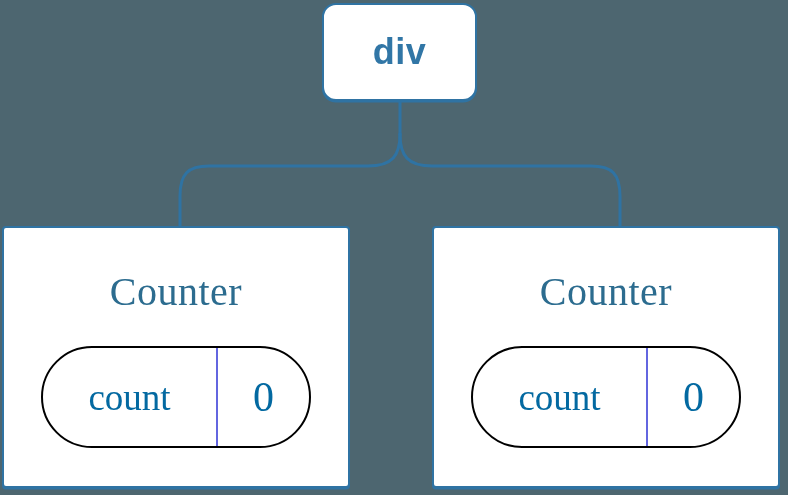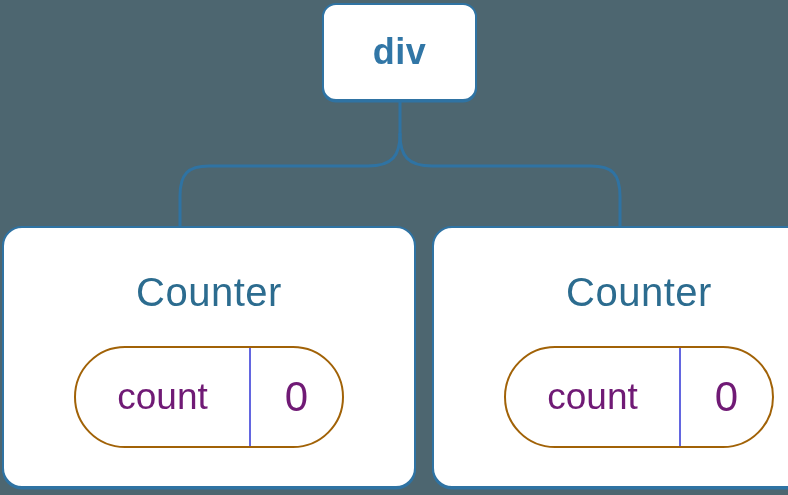--- a/index.html
+++ b/index.html
@@ -39,46 +39,47 @@
     justify-content: center;
   }
   .root-label {
     color: #3176A6;
     font-size: 36px;
     font-weight: 700;
     letter-spacing: 0.5px;
   }
   .counter-card {
     top: 226px;
-    width: 414px;
+    width: 348px;
     height: 262px;
-    border-radius: 20px;
+    border-radius: 4px;
     padding-top: 40px;
+    font-family: Liberation Serif, serif;
   }
   .counter-card.left  { left: 2px; }
   .counter-card.right { left: 432px; }
   .component-name {
     text-align: center;
     color: #2C6C8F;
     font-size: 40px;
     font-weight: 500;
     line-height: 48px;
     letter-spacing: 0.5px;
   }
   .state-pill {
     box-sizing: border-box;
     width: 270px;
     height: 102px;
     margin: 30px auto 0 auto;
-    border: 2px solid #a16207;
+    border: 2px solid #000000;
     border-radius: 51px;
     display: flex;
     align-items: stretch;
     overflow: hidden;
-    color: #701a75;
+    color: #0369a1;
   }
   .state-key {
     width: 173px;
     border-right: 2px solid #6366E0;
     display: flex;
     align-items: center;
     justify-content: center;
     font-size: 37px;
   }
   .state-value {

